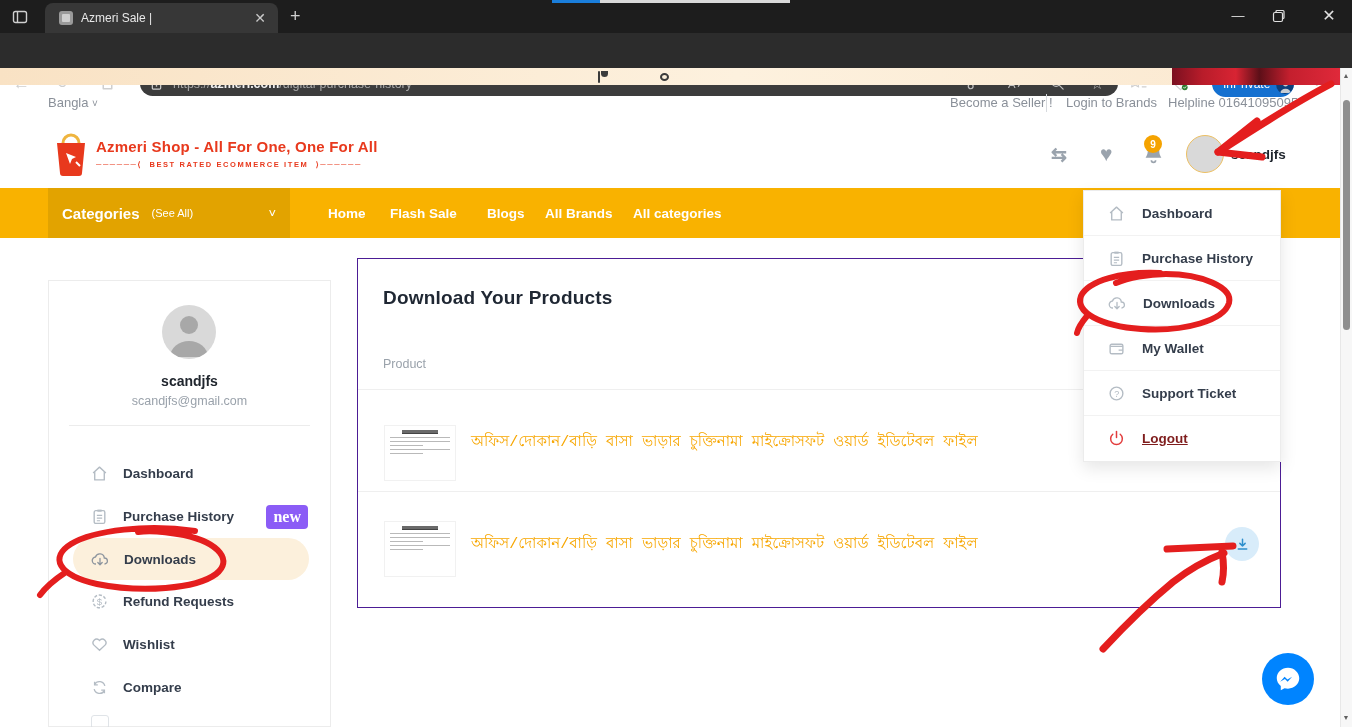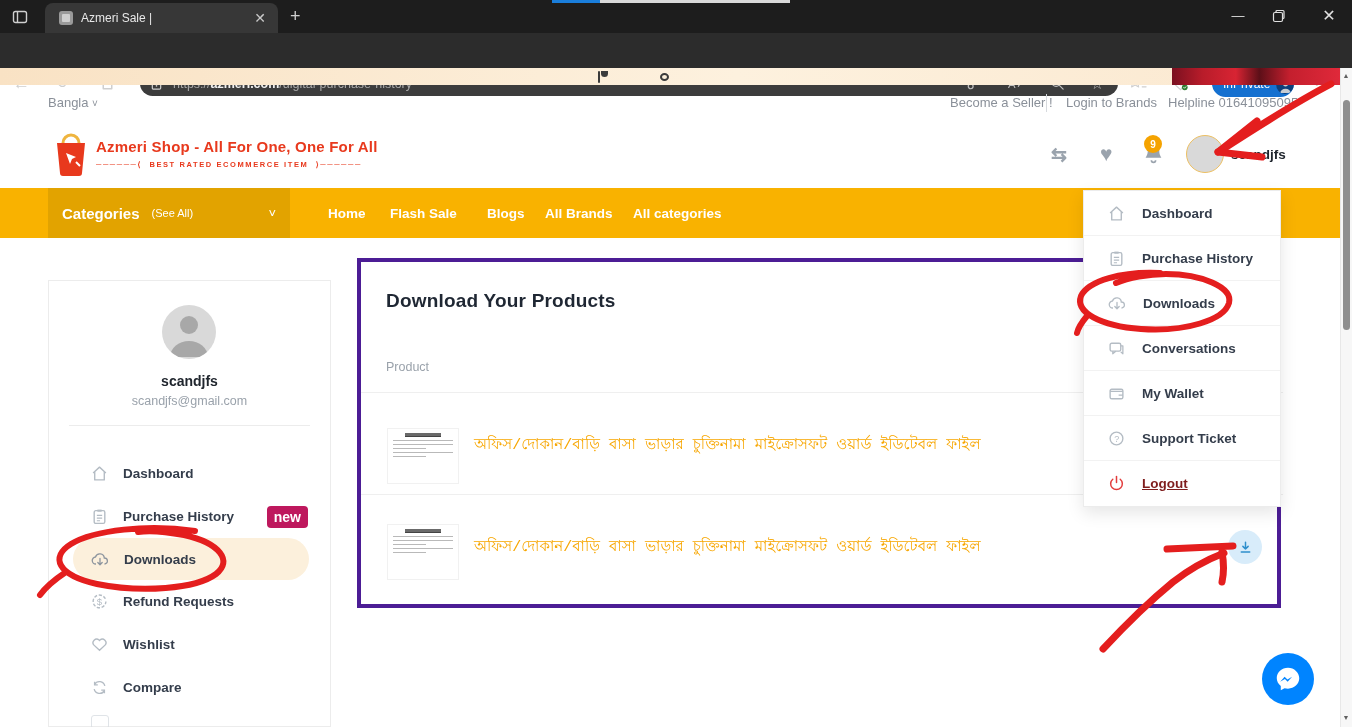--- a/index.html
+++ b/index.html
@@ -56,25 +56,25 @@
   .sidebar{left:48px;top:280px;width:283px;height:447px;background:#fff;border:1px solid #ececec;
       box-sizing:border-box;}
   .avatar-lg{left:113px;top:24px;width:54px;height:54px;border-radius:50%;background:#d9d9d9;overflow:hidden;}
   .sb-name{left:0;top:92px;width:281px;text-align:center;font-size:14px;font-weight:bold;color:#20262e;}
   .sb-email{left:0;top:113px;width:281px;text-align:center;font-size:12.5px;color:#9aa2ab;}
   .sb-div{left:20px;top:144px;width:241px;height:1px;background:#ececec;}
   .sb-list{left:0;top:171px;width:281px;}
   .sb-item{height:43px;display:flex;align-items:center;padding-left:42px;gap:15px;box-sizing:border-box;}
   .sb-item.active{margin-left:24px;margin-right:21px;padding-left:18px;border-radius:22px;background:#fcf0dc;height:42px;}
   .sb-label{font-size:13.5px;font-weight:bold;color:#343d4b;}
-  .badge-new{margin-left:auto;margin-right:22px;background:#be185d;color:#fff;font-size:14px;
-      font-weight:bold;border-radius:4px;padding:3px 7px;}
+  .badge-new{margin-left:auto;margin-right:22px;background:#8b5cf6;color:#fff;font-size:16px;
+      font-weight:bold;border-radius:4px;padding:3px 7px;font-family:Liberation Serif, serif;}
   .ghost-item{left:42px;top:434px;width:16px;height:12px;border:1.5px solid #d3d8de;border-radius:3px;opacity:.7;}
   
-  .maincard{left:357px;top:258px;width:924px;height:350px;background:#fff;border:4px solid #4c1d95;box-sizing:border-box;}
+  .maincard{left:357px;top:258px;width:924px;height:350px;background:#fff;border:1px solid #4c1d95;box-sizing:border-box;}
   .main-title{left:25px;top:28px;font-size:19px;font-weight:bold;color:#1f2733;letter-spacing:.2px;}
   .col-header{left:25px;top:98px;font-size:12.5px;color:#9aa2ab;}
   .mdiv{left:0;width:922px;height:1px;background:#efefef;}
   .thumb{left:26px;width:72px;height:56px;background:#fff;border:1px solid #f1f1f1;box-sizing:border-box;padding:4px 5px;}
   .thumb .t-head{height:3px;width:60%;margin:0 auto 3px;background:#6a6a6a;border-bottom:1px solid #444;}
   .thumb .t-line{height:1px;background:#b9b9b9;margin:3px 0;}
   .thumb .t-line.short{width:55%;}
   .prod-title{left:113px;font-size:15px;color:#f7a600;font-family:Liberation Mono, monospace;}
   .dlbtn{left:867px;width:34px;height:34px;border-radius:50%;background:#d8ecfa;
       display:flex;align-items:center;justify-content:center;}
@@ -330,27 +330,20 @@
     </div>
     <div class="dd-item">
       <svg class="icon" width="18" height="17" viewBox="0 0 18 16">
           <path d="M5 12.5a3.5 3.5 0 0 1-.5-7 4.5 4.5 0 0 1 8.8 1A3 3 0 0 1 13.5 12.5" fill="none" stroke="#b4bcc4" stroke-width="1.3"></path>
           <path d="M9 7v6M6.8 11l2.2 2.2L11.2 11" fill="none" stroke="#b4bcc4" stroke-width="1.3" stroke-linecap="round" stroke-linejoin="round"></path>
         </svg>
       <span class="dd-label">Downloads</span>
     </div>
     <div class="dd-item">
       <svg class="icon" width="17" height="17" viewBox="0 0 16 16">
-          <rect x="2" y="3" width="10" height="7.5" rx="1.5" fill="none" stroke="#b4bcc4" stroke-width="1.3"></rect>
-          <path d="M4.5 10.5v2.5l2.8-2.5M12 5.5h2v7.5l-2-1.8" fill="none" stroke="#b4bcc4" stroke-width="1.2" stroke-linejoin="round"></path>
-        </svg>
-      <span class="dd-label">Conversations</span>
-    </div>
-    <div class="dd-item">
-      <svg class="icon" width="17" height="17" viewBox="0 0 16 16">
           <rect x="2" y="4" width="12" height="9" rx="1.5" fill="none" stroke="#b4bcc4" stroke-width="1.3"></rect>
           <path d="M2 6h12M10 9.5h4" fill="none" stroke="#b4bcc4" stroke-width="1.2"></path>
         </svg>
       <span class="dd-label">My Wallet</span>
     </div>
     <div class="dd-item">
       <svg class="icon" width="17" height="17" viewBox="0 0 16 16">
           <circle cx="8" cy="8" r="6" fill="none" stroke="#b4bcc4" stroke-width="1.3"></circle>
           <text x="5.8" y="11" font-size="8.5" fill="#b4bcc4" font-family="Liberation Sans">?</text>
         </svg>

